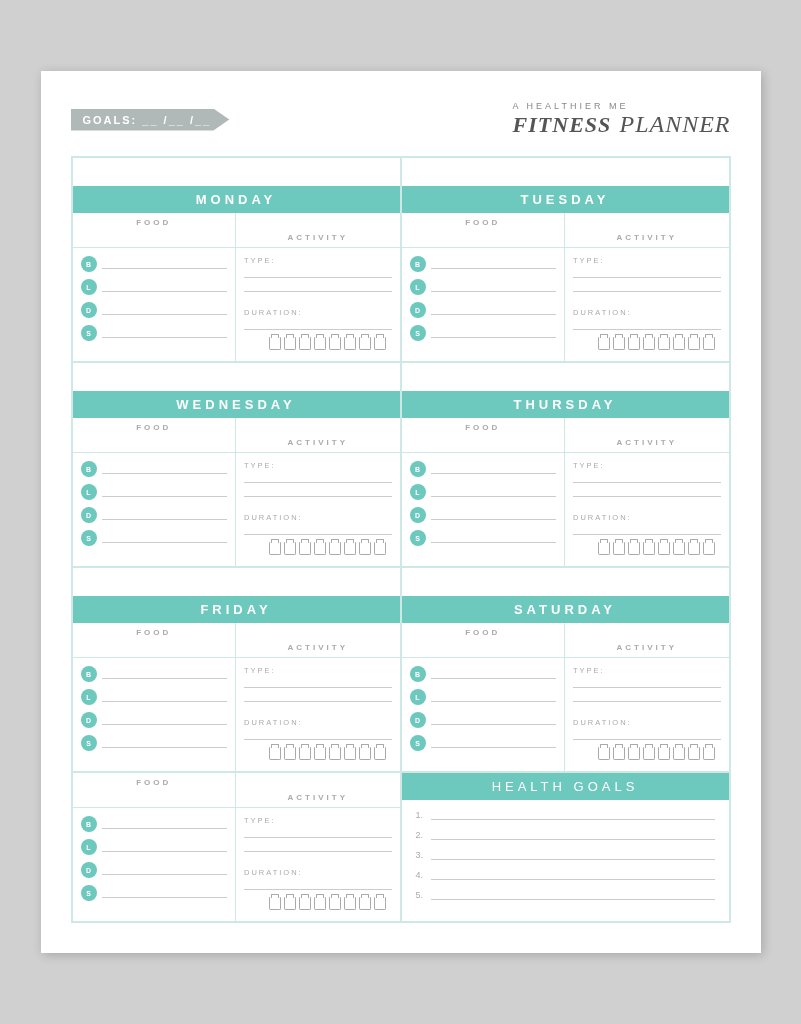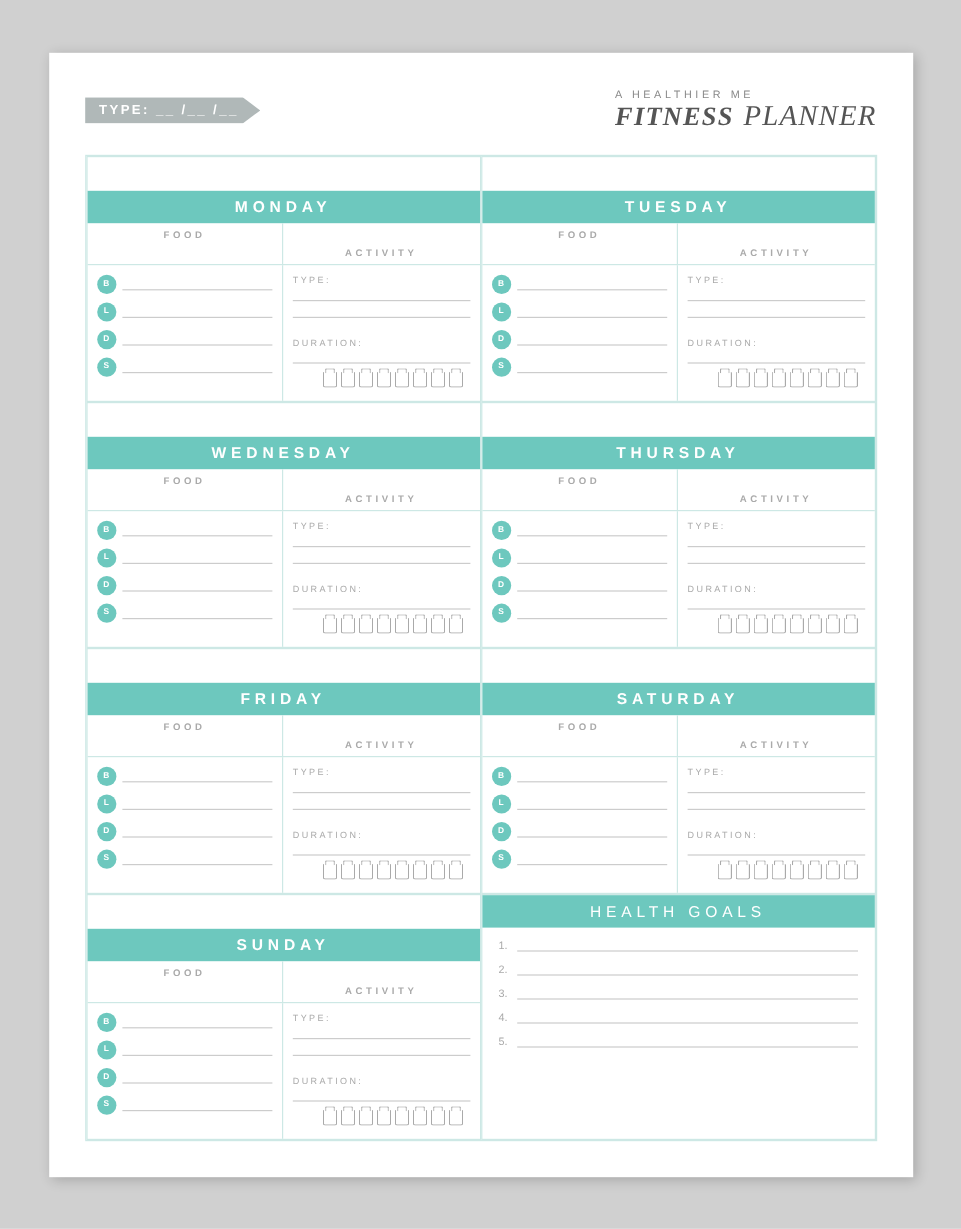--- a/index.html
+++ b/index.html
@@ -217,21 +217,21 @@
     .sunday-activity-col {
       padding: 8px 8px 6px 8px;
     }
   </style>
 </head>
 <body>
 
 <div class="page">
 
   <div class="header">
-    <div class="date-label">TYPE:  __ /__ /__ </div>
+    <div class="date-label">GOALS:  __ /__ /__ </div>
     <div class="brand">
       <div class="brand-sub">A HEALTHIER ME</div>
       <div class="brand-main">
         <span>FITNESS</span>
         <span style="font-family:Georgia,serif;font-style:italic;font-weight:normal;font-size:24px;">Planner</span>
       </div>
     </div>
   </div>
 
   <div class="planner-grid">
@@ -517,21 +517,20 @@
                 <div class="water-cup"></div>
             </div>
           </div>
         </div>
       </div>
     </div>
 
     <div class="bottom-row">
 
       <div class="sunday-block">
-        <div class="day-header">SUNDAY</div>
         <div class="day-subheader">
           <div class="col-label">FOOD</div>
           <div class="col-label">ACTIVITY</div>
         </div>
         <div class="sunday-subgrid day-content">
           <div class="food-col">
             <div class="food-entry">
                 <div class="meal-badge">B</div>
                 <div class="food-line"></div>
               </div>

